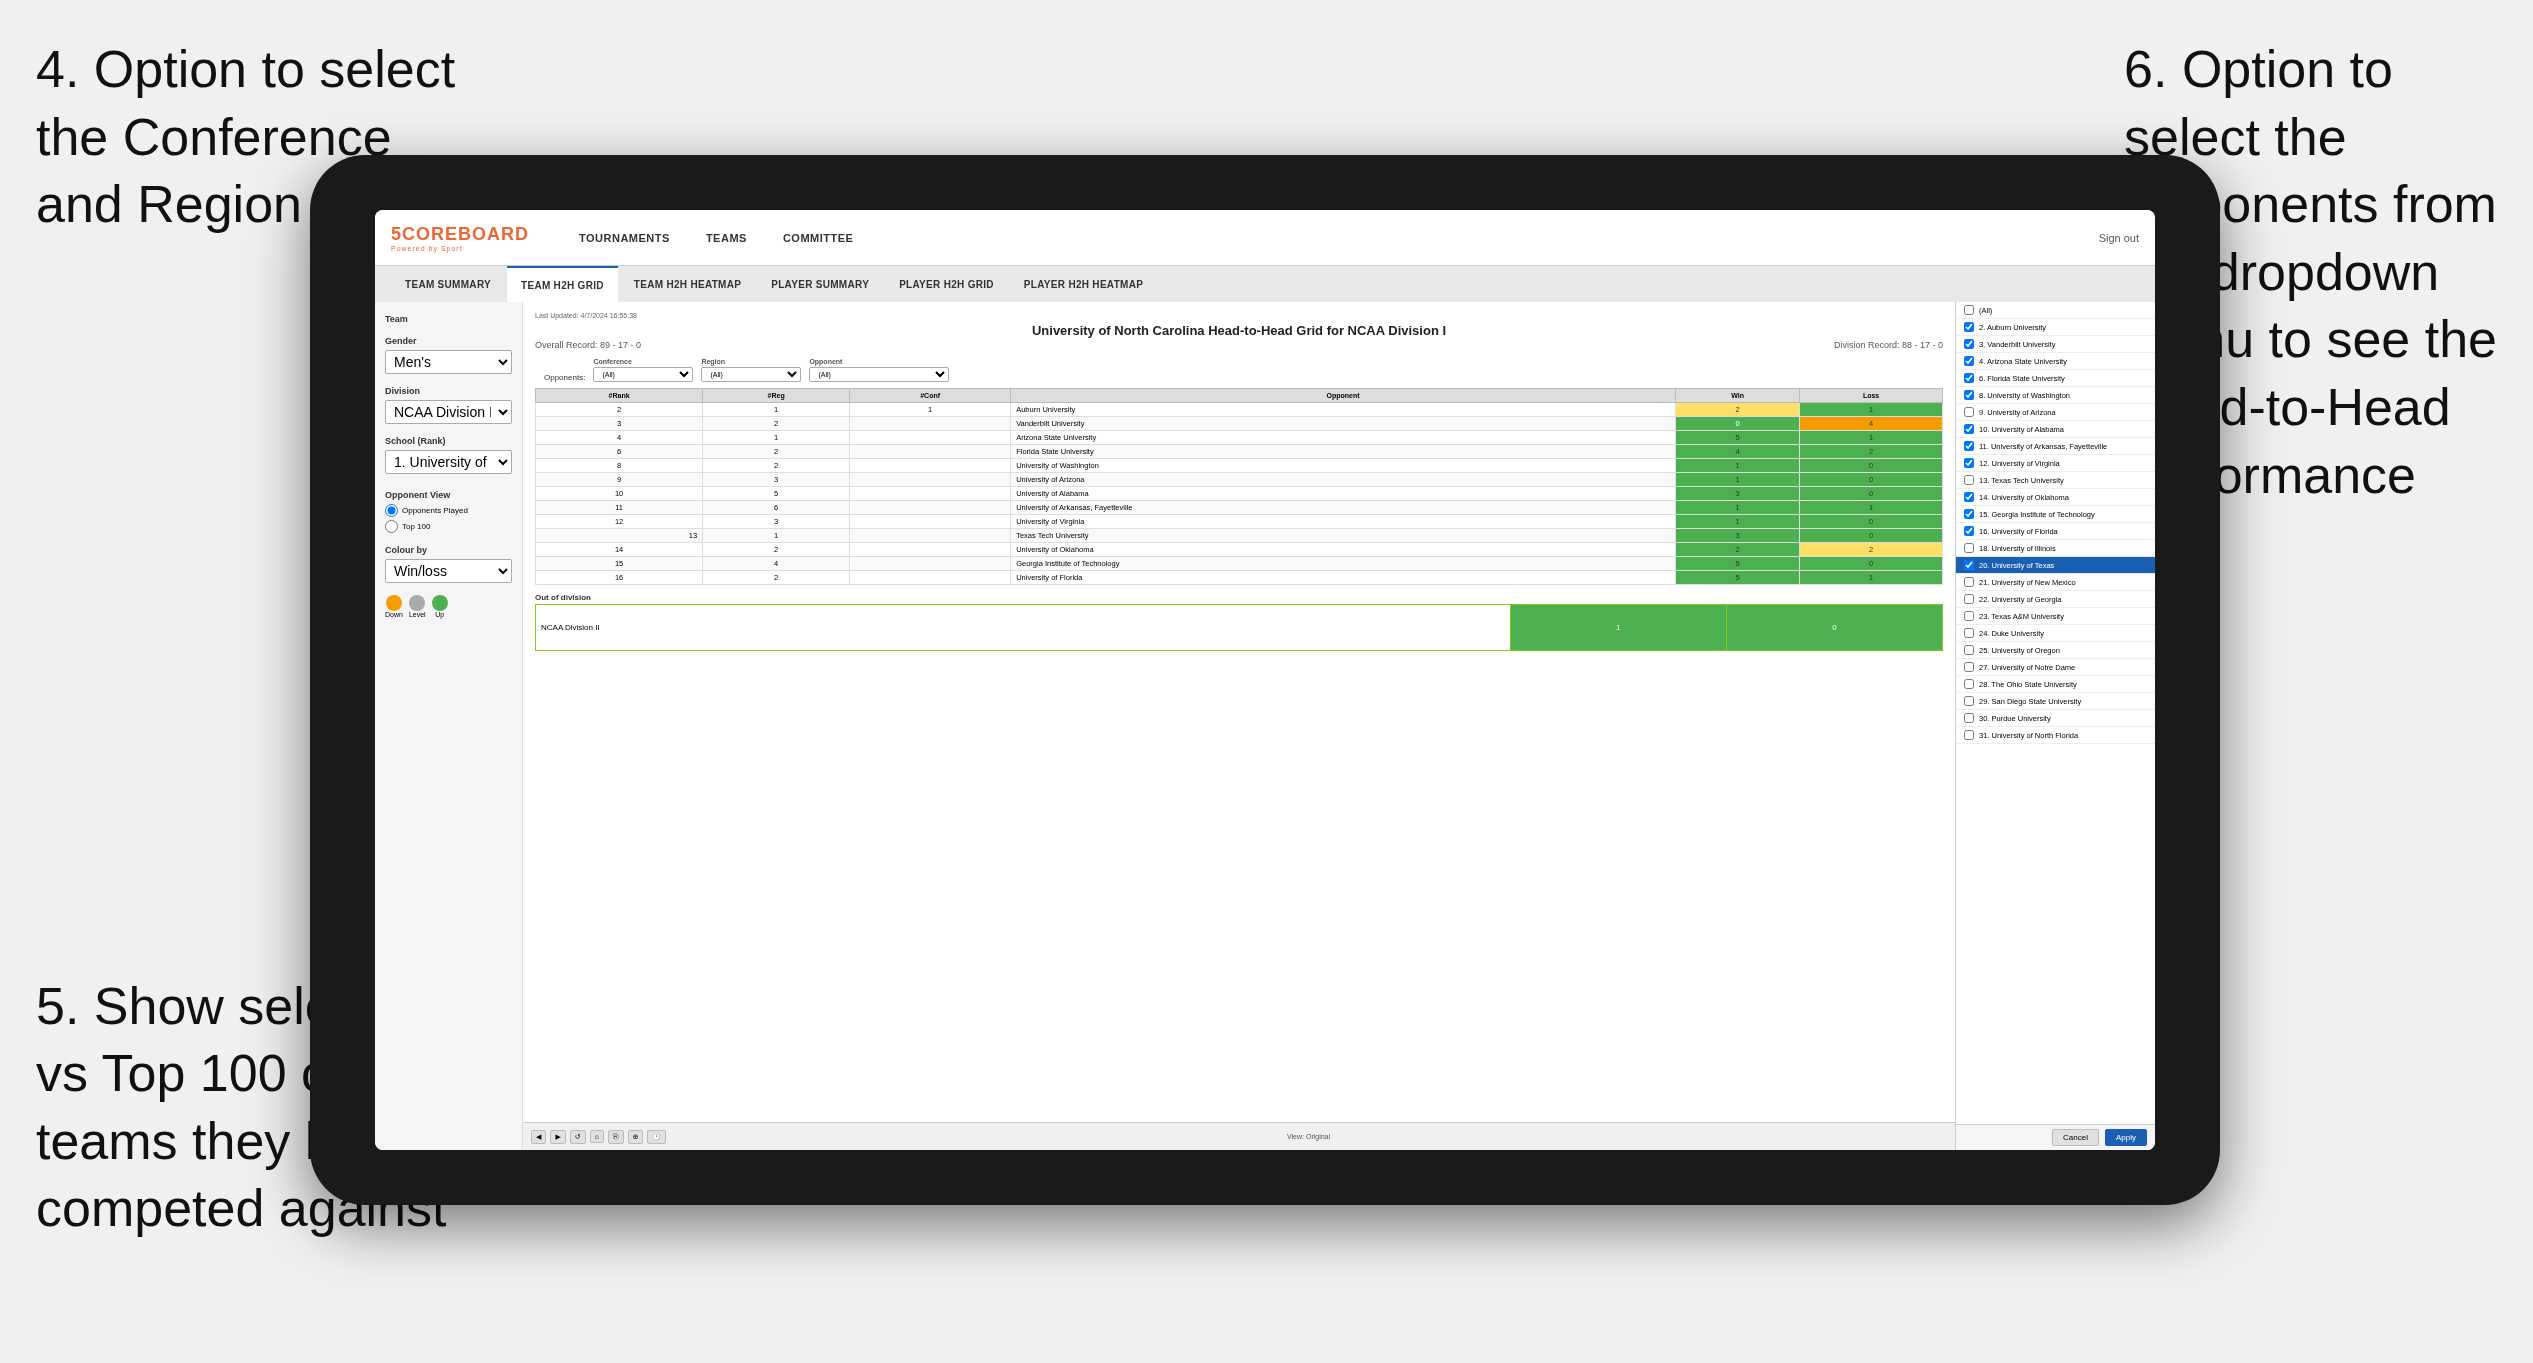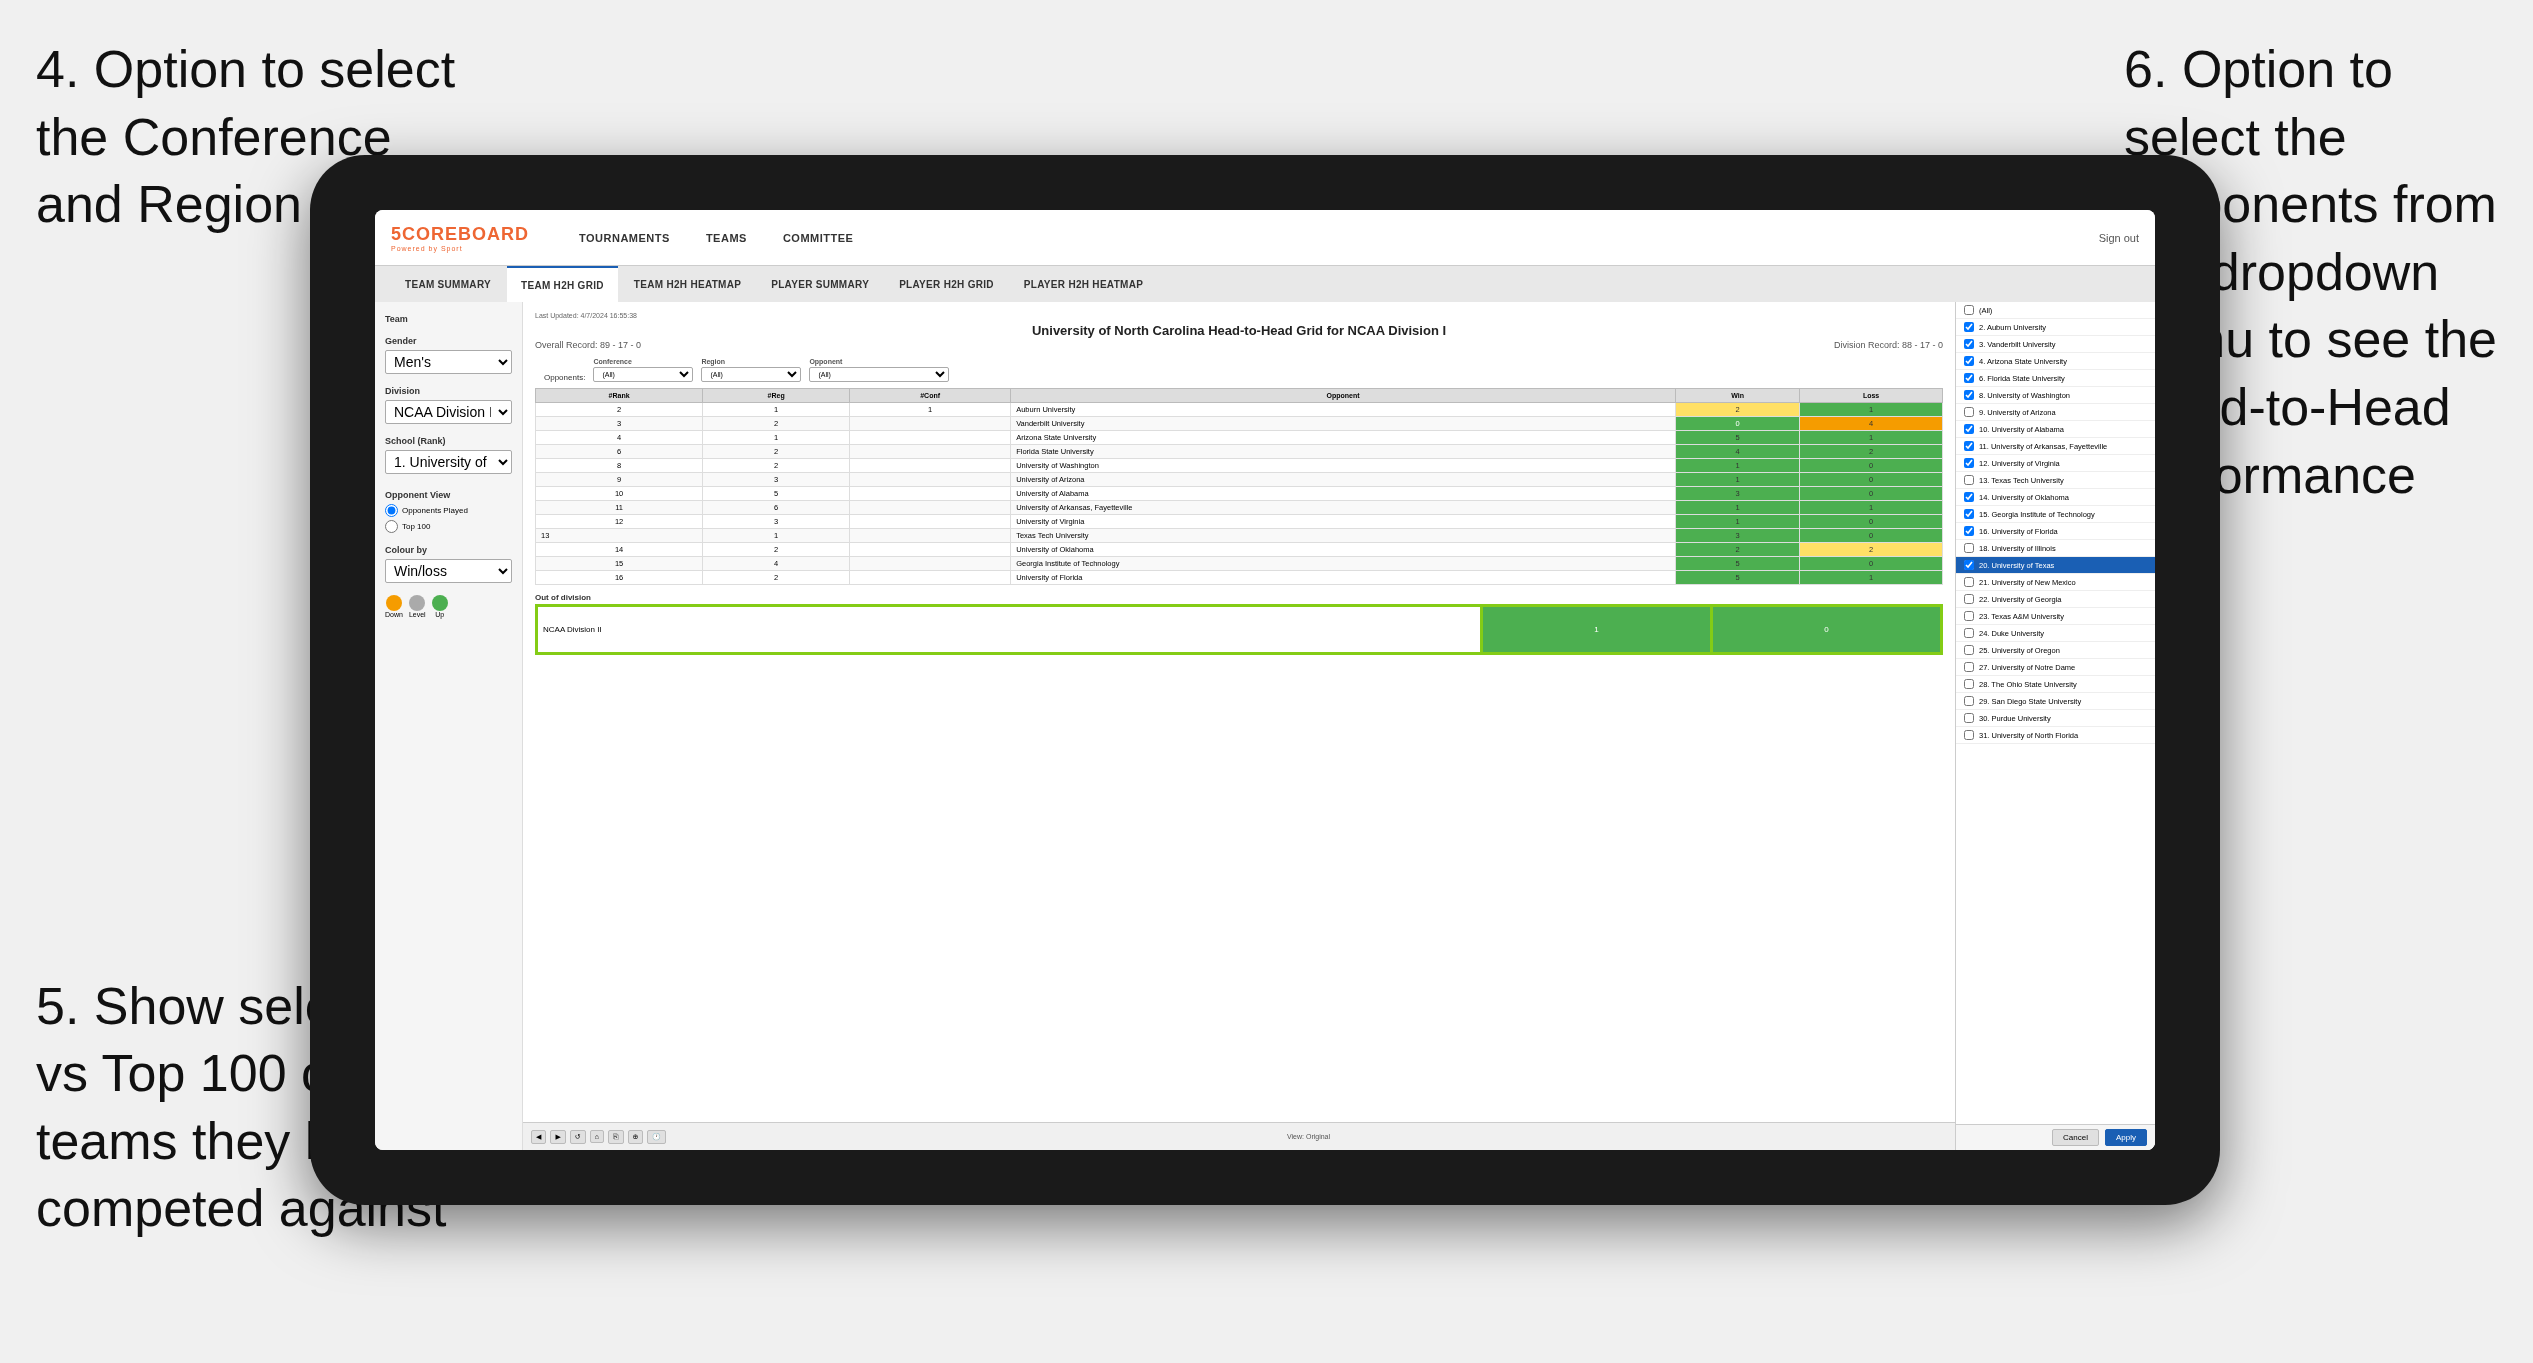--- a/index.html
+++ b/index.html
@@ -257,21 +257,21 @@
       color: #333;
     }
     .out-table {
       width: 100%;
       border-collapse: collapse;
       font-size: 8px;
       margin-top: 2px;
     }
     .out-table td {
       padding: 18px 5px;
-      border: 3px solid #84cc16;
+      border: 1px solid #84cc16;
       margin-left: 48px;
     }
 
     
     .bottom-toolbar {
       border-top: 1px solid #ccc;
       background: #f0f0f0;
       height: 28px;
       display: flex;
       align-items: center;
@@ -591,21 +591,21 @@
   </tr>
                 <tr>
     <td style="text-align:center;">12</td>
     <td style="text-align:center;">3</td>
     <td style="text-align:center;"></td>
     <td>University of Virginia</td>
     <td style="background:#4caf50; text-align:center; color:#333;">1</td>
     <td style="background:#4caf50; text-align:center; color:#333;">0</td>
   </tr>
                 <tr>
-    <td style="text-align:left;">13</td>
+    <td style="text-align:right;">13</td>
     <td style="text-align:center;">1</td>
     <td style="text-align:center;"></td>
     <td>Texas Tech University</td>
     <td style="background:#4caf50; text-align:center; color:#333;">3</td>
     <td style="background:#4caf50; text-align:center; color:#333;">0</td>
   </tr>
                 <tr>
     <td style="text-align:center;">14</td>
     <td style="text-align:center;">2</td>
     <td style="text-align:center;"></td>

